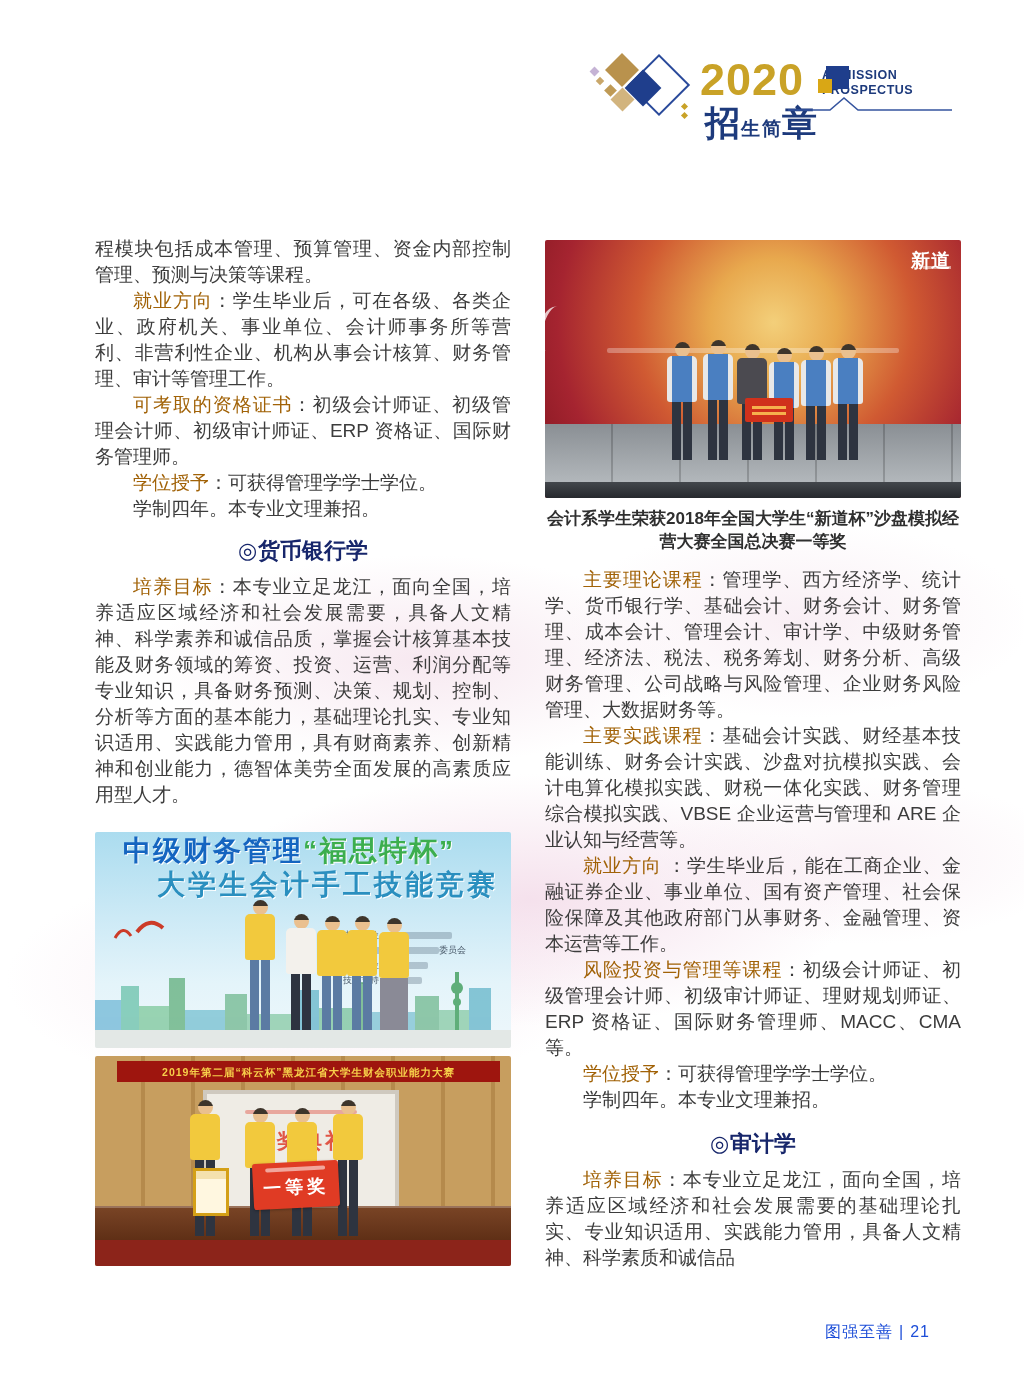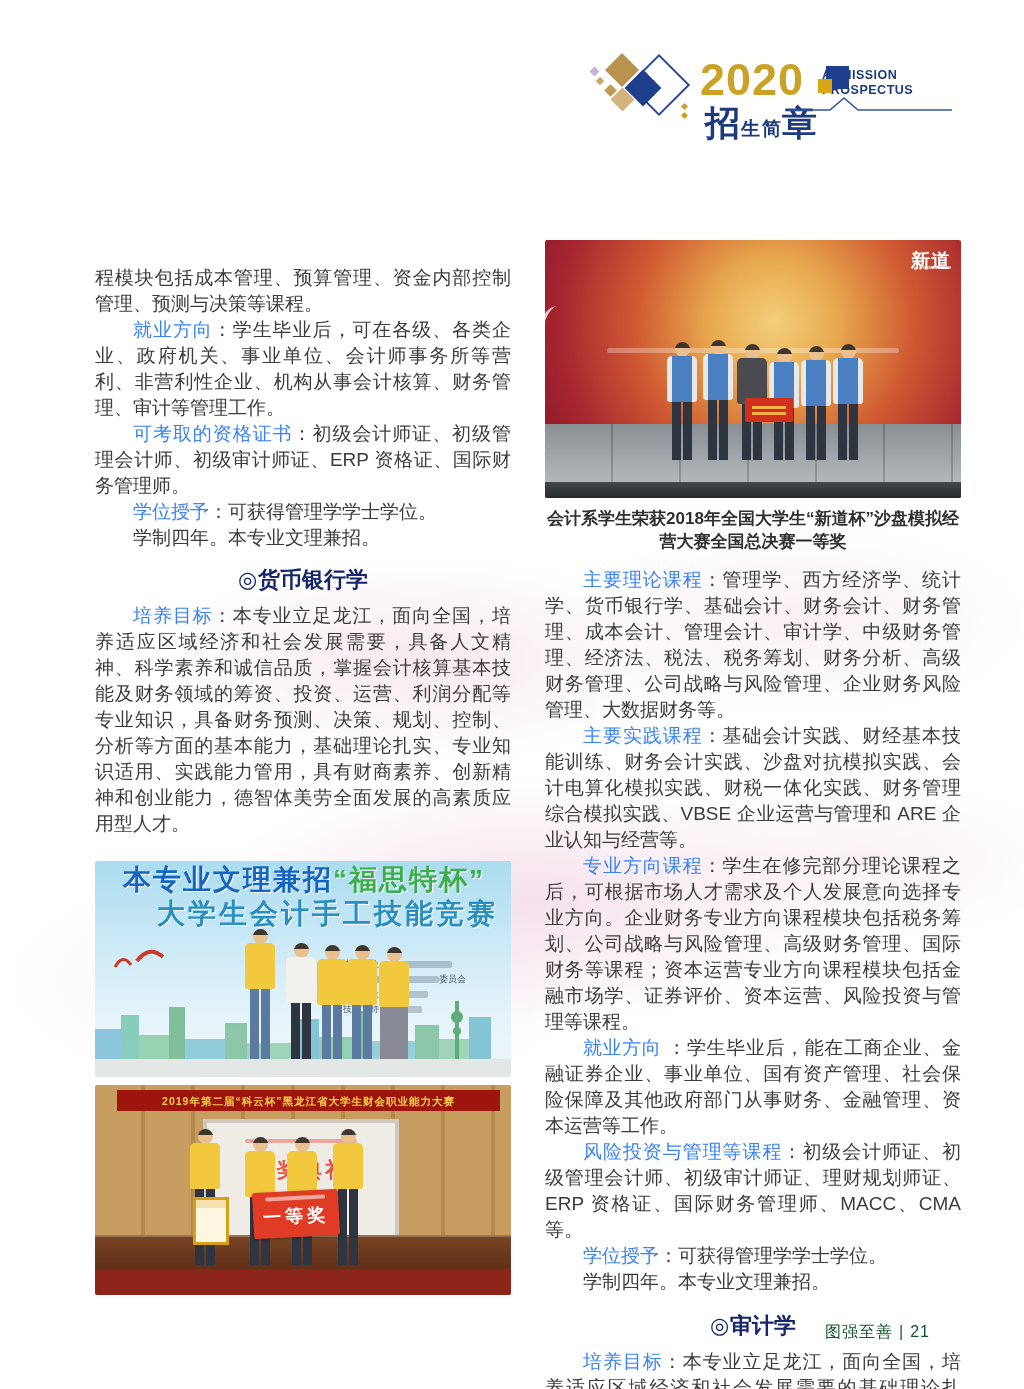--- a/index.html
+++ b/index.html
@@ -34,25 +34,25 @@
   .hdr-adm{position:absolute;left:262px;top:26px;font-size:12.5px;font-weight:bold;color:#1d3a7c;line-height:15px;letter-spacing:.5px;}
   .hdr-cn{position:absolute;left:145px;top:58px;display:flex;align-items:baseline;color:#1d3a7c;}
   .hdr-cn .big{font-size:35px;font-weight:bold;}
   .hdr-cn .small{font-size:19px;font-weight:bold;margin:0 1px;}
   .sq-navy{position:absolute;left:266px;top:24px;width:23px;height:23px;background:#1f3e8c;}
   .sq-gold{position:absolute;left:258px;top:37px;width:14px;height:14px;background:#d9a715;}
   .peakline{position:absolute;left:228px;top:52px;}
 
   
   .col{position:absolute;width:416px;font-size:19px;line-height:26px;color:#3c3c3c;text-align:justify;}
-  .col-left{left:95px;top:236px;margin-top:29px;}
+  .col-left{left:95px;top:236px;}
   .col-right{left:545px;top:240px;}
   .para{margin:0;text-indent:2em;}
   .para.no-indent{text-indent:0;}
-  .lbl{color:#3b82f6;}
+  .lbl{color:#a16207;}
   .sec-heading{text-align:center;font-size:22px;font-weight:bold;color:#17266b;margin:16px 0 10px 0;text-indent:0;}
   .sec-heading .marker{font-weight:normal;margin-right:1px;}
   .caption{font-size:17px;line-height:23px;font-weight:bold;color:#2f2f2f;text-align:center;text-indent:0;margin-top:9px;}
 
   
   .photo{position:relative;width:416px;overflow:hidden;border-radius:2px;}
 
   
   .ph1{height:216px;margin-top:24px;background:linear-gradient(180deg,#aBDCEF 0%,#cdeaf6 40%,#e4f4fa 70%,#eef7fb 100%);}
   .ph1-t1{position:absolute;left:28px;top:6px;white-space:nowrap;font-size:28px;font-weight:800;letter-spacing:2px;}
@@ -113,21 +113,21 @@
   .ph1 .p-legs,.ph2 .p-legs,.ph3 .p-legs{width:20px;}
   .shirt-yellow .p-torso{background:#f2c93d;}
   .shirt-white .p-torso{background:#f3f1ec;}
   .vest-blue .p-torso{background:linear-gradient(90deg,#e8e8e8 0 16%,#4a7fc1 16% 84%,#e8e8e8 84%);}
   .jacket-dark .p-torso{background:#4b4a50;}
   .legs-jeans .p-legs{background:linear-gradient(90deg,#5b7ba3 0 44%,rgba(0,0,0,0) 44% 56%,#5b7ba3 56%);}
   .legs-dark .p-legs{background:linear-gradient(90deg,#2e3440 0 44%,rgba(0,0,0,0) 44% 56%,#2e3440 56%);}
   .legs-skirt .p-legs{background:#8a8a96;width:28px;}
 
   
-  .footer{position:absolute;right:91px;top:1322px;font-size:16px;color:#14532d;letter-spacing:1px;}
+  .footer{position:absolute;right:91px;top:1322px;font-size:16px;color:#1d4ed8;letter-spacing:1px;}
   .footer span{margin:0 3px;}
 </style>
 </head>
 <body>
 
 <div class="wash"></div>
 
 <div class="hdr">
   <div class="dm dm-purple"></div>
   <div class="dm dm-t1"></div>
@@ -168,21 +168,21 @@
   <div class="sec-heading">
     <span class="marker">◎</span><span>货币银行学</span>
   </div>
 
   <div>
       <p class="para"><span class="lbl">培养目标</span>：本专业立足龙江，面向全国，培养适应区域经济和社会发展需要，具备人文精神、科学素养和诚信品质，掌握会计核算基本技能及财务领域的筹资、投资、运营、利润分配等专业知识，具备财务预测、决策、规划、控制、分析等方面的基本能力，基础理论扎实、专业知识适用、实践能力管用，具有财商素养、创新精神和创业能力，德智体美劳全面发展的高素质应用型人才。</p>
     </div>
 
   <div class="photo ph1">
     <div class="ph1-t1">
-      <span class="b">本专业文理兼招</span><span class="g">“福思特杯”</span>
+      <span class="b">中级财务管理</span><span class="g">“福思特杯”</span>
     </div>
     <div class="ph1-t2">大学生会计手工技能竞赛</div>
     <svg class="birds" width="56" height="32">
       <path d="M2,22 Q10,8 18,20" stroke="#cc3b28" stroke-width="3" fill="none"></path>
       <path d="M24,16 Q36,0 50,12" stroke="#cc3b28" stroke-width="4" fill="none"></path>
     </svg>
     <div class="ph1-info">
       <div><span>支持单位：</span><span class="pbar" style="width:64px"></span></div>
       <div><span class="pbar" style="width:96px"></span><span>委员会</span></div>
       <div><span>主办单位：</span><span class="pbar" style="width:40px"></span></div>
@@ -311,21 +311,20 @@
     <div class="ph3-banner">
         <i></i>
         <i></i>
       </div>
   </div>
   <div class="caption">会计系学生荣获2018年全国大学生“新道杯”沙盘模拟经营大赛全国总决赛一等奖</div>
 
   <div style="margin-top:14px">
       <p class="para"><span class="lbl">主要理论课程</span>：管理学、西方经济学、统计学、货币银行学、基础会计、财务会计、财务管理、成本会计、管理会计、审计学、中级财务管理、经济法、税法、税务筹划、财务分析、高级财务管理、公司战略与风险管理、企业财务风险管理、大数据财务等。</p>
       <p class="para"><span class="lbl">主要实践课程</span>：基础会计实践、财经基本技能训练、财务会计实践、沙盘对抗模拟实践、会计电算化模拟实践、财税一体化实践、财务管理综合模拟实践、VBSE 企业运营与管理和 ARE 企业认知与经营等。</p>
-      <p class="para"><span class="lbl">专业方向课程</span>：学生在修完部分理论课程之后，可根据市场人才需求及个人发展意向选择专业方向。企业财务专业方向课程模块包括税务筹划、公司战略与风险管理、高级财务管理、国际财务等课程；资本运营专业方向课程模块包括金融市场学、证券评价、资本运营、风险投资与管理等课程。</p>
       <p class="para"><span class="lbl">就业方向</span> ：学生毕业后，能在工商企业、金融证券企业、事业单位、国有资产管理、社会保险保障及其他政府部门从事财务、金融管理、资本运营等工作。</p>
       <p class="para"><span class="lbl">风险投资与管理等课程</span>：初级会计师证、初级管理会计师、初级审计师证、理财规划师证、ERP 资格证、国际财务管理师、MACC、CMA 等。</p>
       <p class="para"><span class="lbl">学位授予</span>：可获得管理学学士学位。</p>
       <p class="para">学制四年。本专业文理兼招。</p>
     </div>
 
   <div class="sec-heading" style="margin-top:18px">
     <span class="marker">◎</span><span>审计学</span>
   </div>
 

